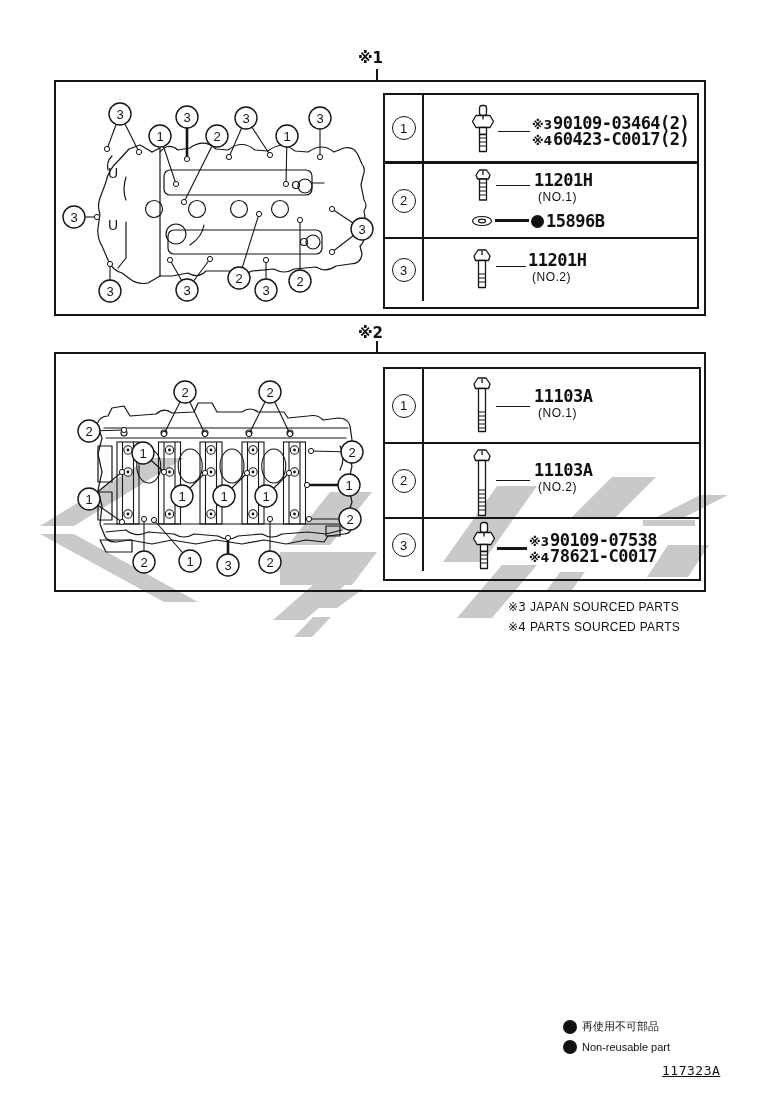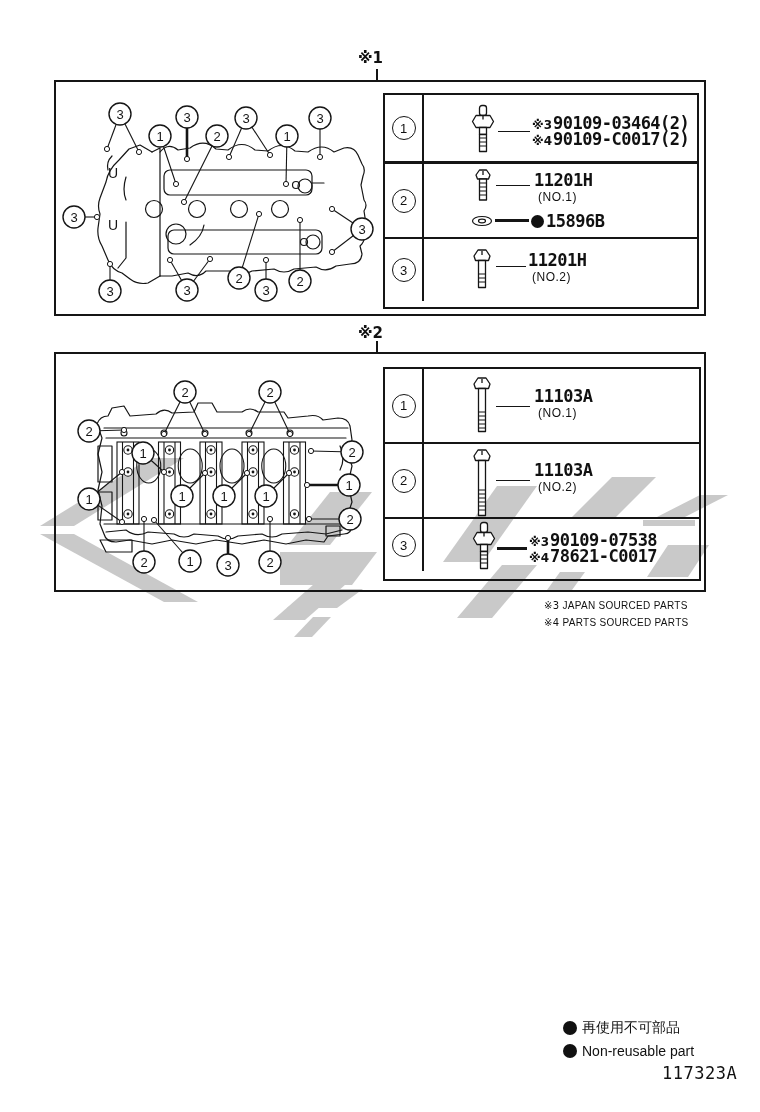--- a/index.html
+++ b/index.html
@@ -37,30 +37,30 @@
   .leader{position:absolute;border-top:1.2px solid #151515;height:0;}
   .leader.thick{border-top:3px solid #151515;}
   .ptextline{position:absolute;display:flex;align-items:baseline;white-space:nowrap;}
   .pfx{font-size:12px;font-weight:bold;font-family:"DejaVu Sans",sans-serif;margin-right:1px;}
   .pn{font-family:"DejaVu Sans Mono",monospace;font-weight:bold;font-size:17px;letter-spacing:-0.5px;}
   .psub{position:absolute;font-size:12px;font-family:"Liberation Sans",sans-serif;letter-spacing:0.5px;}
   .bigdot{display:inline-block;width:13px;height:13px;border-radius:50%;background:#111;
           margin-right:2px;position:relative;top:1px;}
 
   
-  .notes{position:absolute;left:508px;top:600px;z-index:2;font-size:10px;letter-spacing:0.3px;margin-left:36px;}
+  .notes{position:absolute;left:508px;top:600px;z-index:2;font-size:12px;letter-spacing:0.3px;}
   .notes div{margin-bottom:6px;white-space:nowrap;}
   .notes .kpfx{font-family:"DejaVu Sans",sans-serif;}
 
   
-  #legend{position:absolute;left:563px;top:1019px;z-index:2;font-size:14px;}
+  #legend{position:absolute;left:563px;top:1019px;z-index:2;font-size:11px;}
   .legrow{display:flex;align-items:center;margin-bottom:6px;white-space:nowrap;}
   .legdot{width:14px;height:14px;border-radius:50%;background:#111;margin-right:5px;flex:0 0 14px;}
-  #docnum{position:absolute;left:662px;top:1063px;z-index:2;font-size:17px;
-          font-family:"DejaVu Sans Mono",monospace;letter-spacing:0.5px;}
+  #docnum{position:absolute;left:662px;top:1063px;z-index:2;font-size:13px;
+          font-family:"DejaVu Sans Mono",monospace;letter-spacing:0.5px;text-decoration:underline;}
 </style>
 </head>
 <body>
 
 <div id="page">
 
   <svg id="watermark" viewBox="0 0 760 1112">
     <g id="wm-group" fill="#c9c9c9" stroke="none">
       <polygon points="150,458 184,458 74,526 40,526"></polygon>
       <polygon points="40,534 74,534 198,602 164,602"></polygon>
@@ -209,21 +209,21 @@
               <path d="M9.5,34 h7 M9.5,38 h7 M9.5,42 h7" stroke-width="1"></path>
             </g>
           </svg>
           <div class="leader" style="left:74px;top:36px;width:32px;"></div>
           <div class="ptextline" style="left:108px;top:18px;">
             <span class="pfx">※3</span>
             <span class="pn">90109-03464(2)</span>
           </div>
           <div class="ptextline" style="left:108px;top:34px;">
             <span class="pfx">※4</span>
-            <span class="pn">90109-C0017(2)</span>
+            <span class="pn">60423-C0017(2)</span>
           </div>
         </div>
       </div>
 
       <div class="prow rowsep-thick" style="height:76px;">
         <div class="numcell">
           <span class="numcircle">2</span>
         </div>
         <div class="partcell">
           <svg class="picon" style="left:48px;top:4px;" width="22" height="36" viewBox="0 0 22 36">

